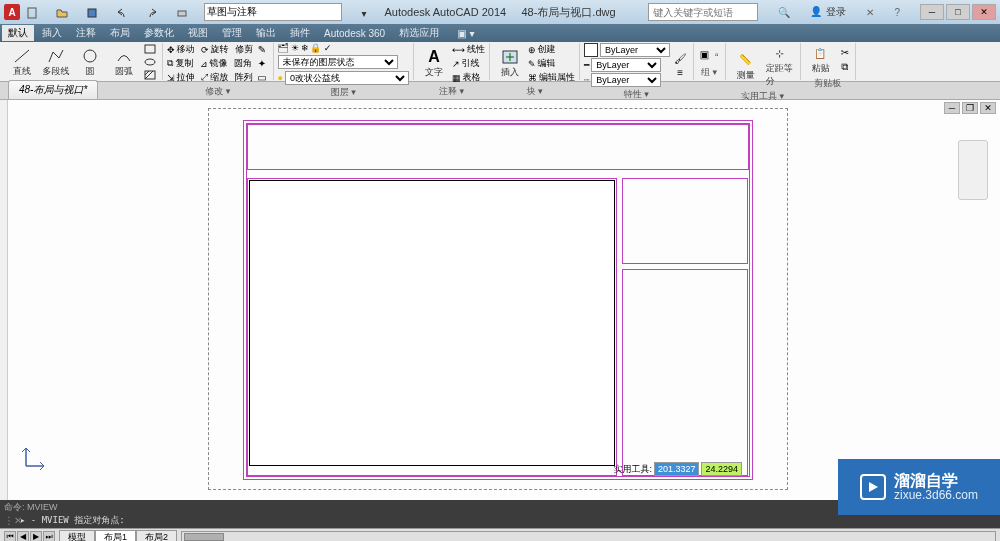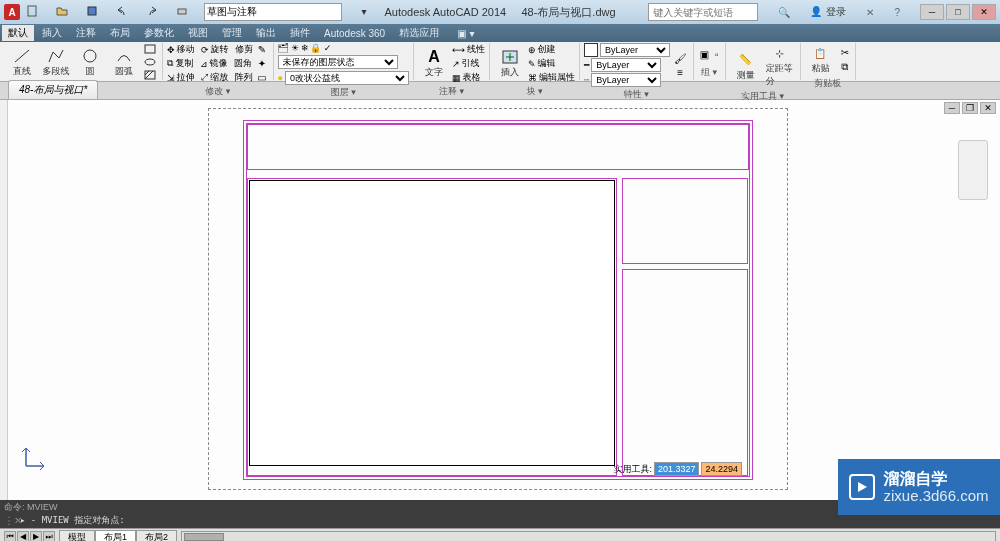--- a/index.html
+++ b/index.html
@@ -1,20 +1,20 @@
 <!DOCTYPE html>
 <html><head>
   <meta charset="utf-8">
   <style>
     * { margin: 0; padding: 0; box-sizing: border-box; font-family: "Microsoft YaHei", Arial, sans-serif; }
     body { width: 1000px; height: 541px; background: #e8e8e8; overflow: hidden; position: relative; font-size: 10px; }
     
     .titlebar { height: 24px; background: linear-gradient(#d4e4f0, #b8d0e4); display: flex; align-items: center; padding: 0 4px; position: relative; }
     .app-icon { width: 16px; height: 16px; background: #c62828; border-radius: 2px; margin-right: 4px; display: inline-flex; align-items: center; justify-content: center; color: white; font-weight: bold; font-size: 10px; }
-    .qat { display: flex; gap: 14px; align-items: flex-start; }
+    .qat { display: flex; gap: 14px; align-items: flex-end; }
     .qat-btn { width: 16px; height: 16px; display: flex; align-items: center; justify-content: center; color: #333; cursor: pointer; }
     .qat-combo { height: 18px; background: white; border: 1px solid #999; font-size: 10px; padding: 0 2px; min-width: 80px; }
     .title-text { position: absolute; left: 50%; transform: translateX(-50%); font-size: 11px; color: #333; white-space: nowrap; }
     .title-right { margin-left: auto; display: flex; align-items: center; gap: 20px; }
     .search-box { height: 18px; background: white; border: 1px solid #999; width: 110px; font-size: 10px; padding: 0 4px; color: #999; }
     .win-ctrl { display: flex; gap: 2px; }
     .win-btn { width: 24px; height: 16px; background: #d0d0d0; border: 1px solid #aaa; display: flex; align-items: center; justify-content: center; font-size: 9px; cursor: pointer; }
     .win-close { background: #e0a0a0; }
     
     .menubar { height: 18px; background: linear-gradient(#5a7a94, #486880); display: flex; align-items: center; padding: 0 2px; gap: 2px; }
@@ -44,21 +44,21 @@
     .doc-win-ctrl { position: absolute; top: 2px; right: 4px; display: flex; gap: 2px; z-index: 5; }
     .dashed-border { position: absolute; border: 1.5px dashed #888; top: 8px; left: 200px; width: 580px; height: 382px; }
     .outer-frame { position: absolute; border: 1px solid #c040c0; top: 20px; left: 235px; width: 510px; height: 360px; }
     .outer-frame2 { position: absolute; border: 1px solid #c040c0; top: 23px; left: 238px; width: 504px; height: 354px; }
     .title-block { position: absolute; border: 1px solid #c040c0; top: 24px; left: 239px; width: 502px; height: 46px; }
     .vp1 { position: absolute; border: 1px solid #c040c0; top: 78px; left: 239px; width: 370px; height: 298px; }
     .vp1-inner { position: absolute; border: 1px solid #000; top: 80px; left: 241px; width: 366px; height: 286px; background: white; }
     .vp2 { position: absolute; border: 1px solid #c040c0; top: 78px; left: 614px; width: 126px; height: 86px; }
     .vp3 { position: absolute; border: 1px solid #c040c0; top: 169px; left: 614px; width: 126px; height: 207px; }
     .coord-input { position: absolute; bottom: 24px; right: 258px; display: flex; gap: 2px; font-size: 9px; align-items: center; }
-    .coord-box { background: #fdba74; border: 1px solid #999; padding: 1px 3px; font-size: 9px; }
+    .coord-box { background: #bef264; border: 1px solid #999; padding: 1px 3px; font-size: 9px; }
     .coord-box.active { background: #4090d8; color: white; }
     .ucs-icon { position: absolute; bottom: 30px; left: 14px; width: 28px; height: 28px; }
     .nav-cube { position: absolute; top: 40px; right: 12px; width: 30px; height: 60px; background: #f0f0f0; border: 1px solid #ccc; border-radius: 3px; }
     
     .cmd-area { background: #3c3c3c; height: 28px; display: flex; flex-direction: column; padding: 1px 4px; }
     .cmd-history { color: #aaa; font-size: 9px; font-family: monospace; white-space: nowrap; overflow: hidden; }
     .cmd-line { display: flex; align-items: center; gap: 4px; }
     .cmd-prompt { color: #ddd; font-size: 9px; font-family: monospace; }
     .cmd-handle { width: 12px; color: #888; }
     
@@ -66,21 +66,21 @@
     .ltab-nav { display: flex; gap: 1px; margin-right: 4px; }
     .ltab-btn { width: 12px; height: 12px; background: #d0d0d0; border: 1px solid #999; font-size: 8px; display: flex; align-items: center; justify-content: center; cursor: pointer; }
     .ltab { padding: 0 8px; font-size: 9px; border: 1px solid #999; border-bottom: none; cursor: pointer; background: #e8e8e8; }
     .ltab.active { background: white; }
     .hscroll { flex: 1; height: 12px; background: #e0e0e0; border: 1px solid #999; margin: 0 4px; position: relative; }
     .hscroll-thumb { position: absolute; left: 2px; top: 1px; width: 40px; height: 8px; background: #b0b0b0; border: 1px solid #888; }
     
     .watermark { position: absolute; right: 0; bottom: 26px; width: 162px; height: 56px; background: #2a6fb8; display: flex; align-items: center; justify-content: center; gap: 8px; color: white; z-index: 100; }
     .wm-icon { width: 26px; height: 26px; border: 2px solid white; border-radius: 4px; display: flex; align-items: center; justify-content: center; }
     .wm-text { display: flex; flex-direction: column; font-size: 16px; font-weight: bold; line-height: 1.1; }
-    .wm-url { font-size: 15px; font-weight: normal; opacity: 0.85; }
+    .wm-url { font-size: 12px; font-weight: normal; opacity: 0.85; }
     
     svg { display: block; }
   </style>
 </head>
 <body>
 
 <div class="titlebar">
   <div class="app-icon">A</div>
   <div class="qat">
     <div class="qat-btn">

